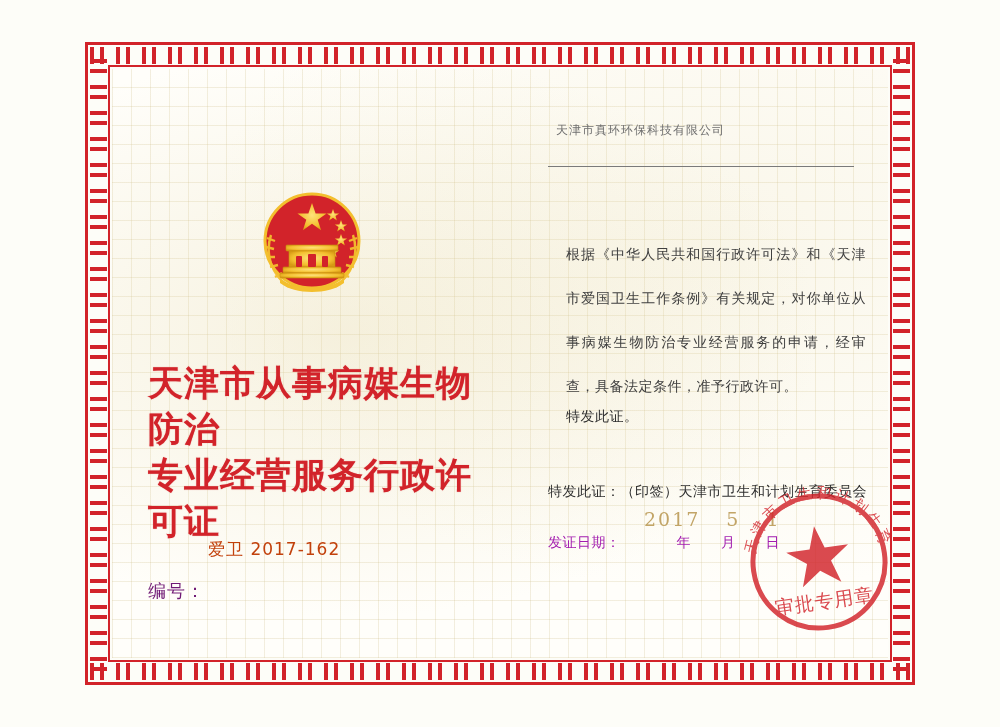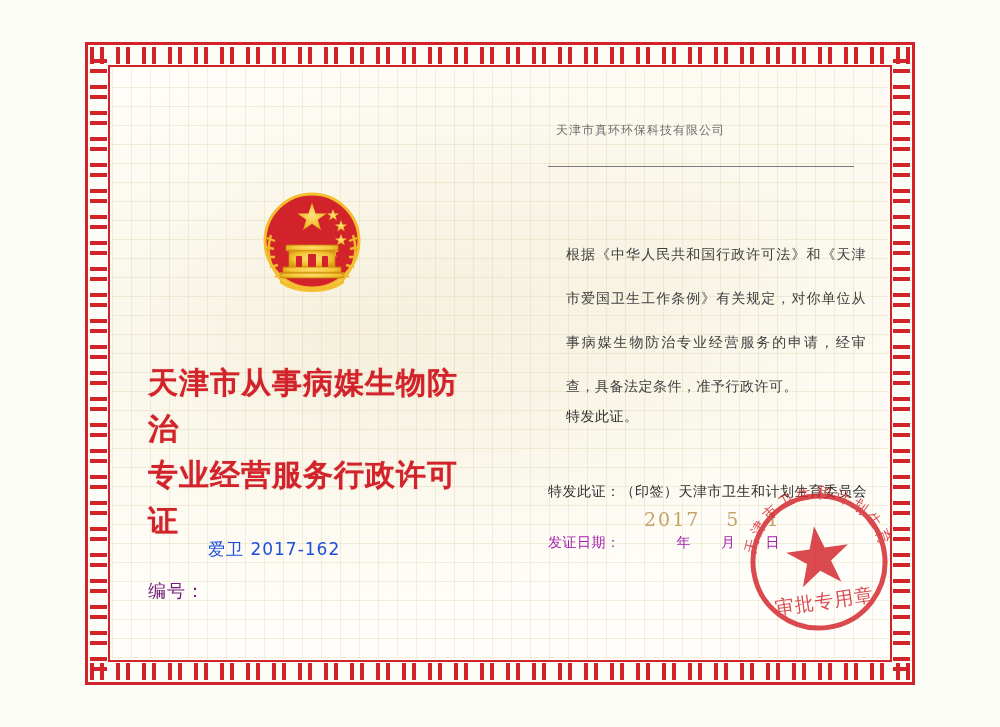--- a/index.html
+++ b/index.html
@@ -126,35 +126,35 @@
 
   
   .cert-title {
     position: absolute;
     left: 148px;
     top: 360px;
     width: 330px;
     color: #d2232a;
     font-family: "DejaVu Sans", sans-serif;
     font-weight: bold;
-    font-size: 30px;
+    font-size: 35px;
     line-height: 46px;
     letter-spacing: 1px;
     white-space: pre-line;
     text-shadow: 0 0 1px rgba(210,35,42,0.5);
   }
 
   
   .serial-number {
     position: absolute;
     left: 208px;
     top: 538px;
     font-family: "DejaVu Sans", sans-serif;
     font-size: 17px;
-    color: #1d4ed8;
+    color: #c2410c;
     letter-spacing: 1px;
   }
   .number-label {
     position: absolute;
     left: 148px;
     top: 567px;
     font-family: Liberation Serif, serif;
     font-size: 18px;
     color: #701a75;
     letter-spacing: 1px;

